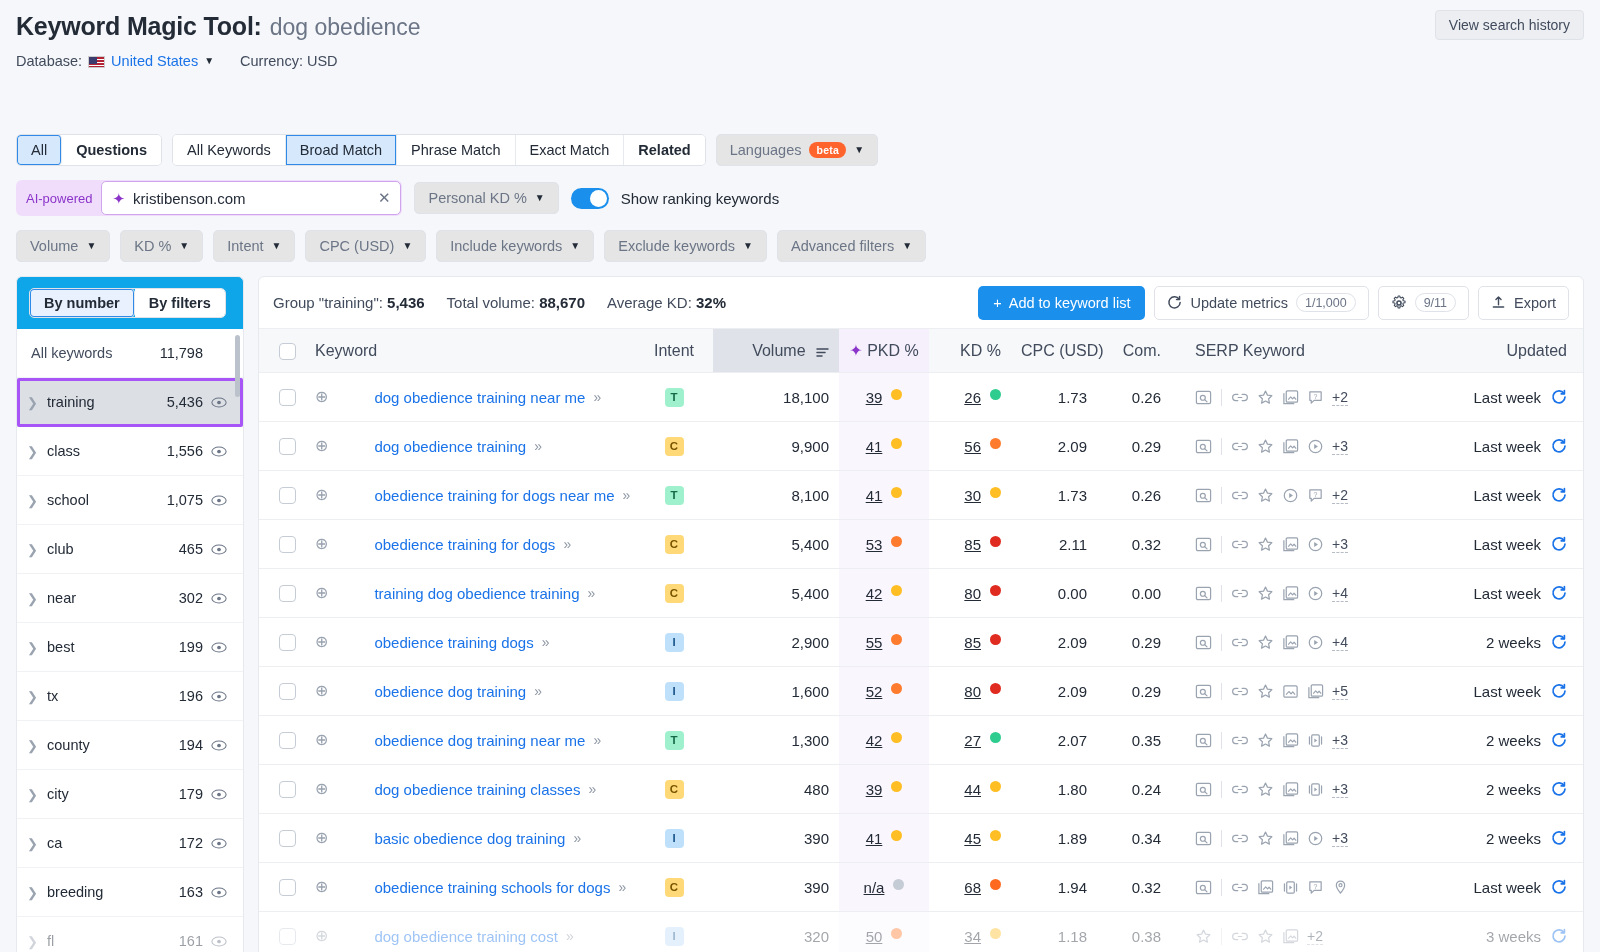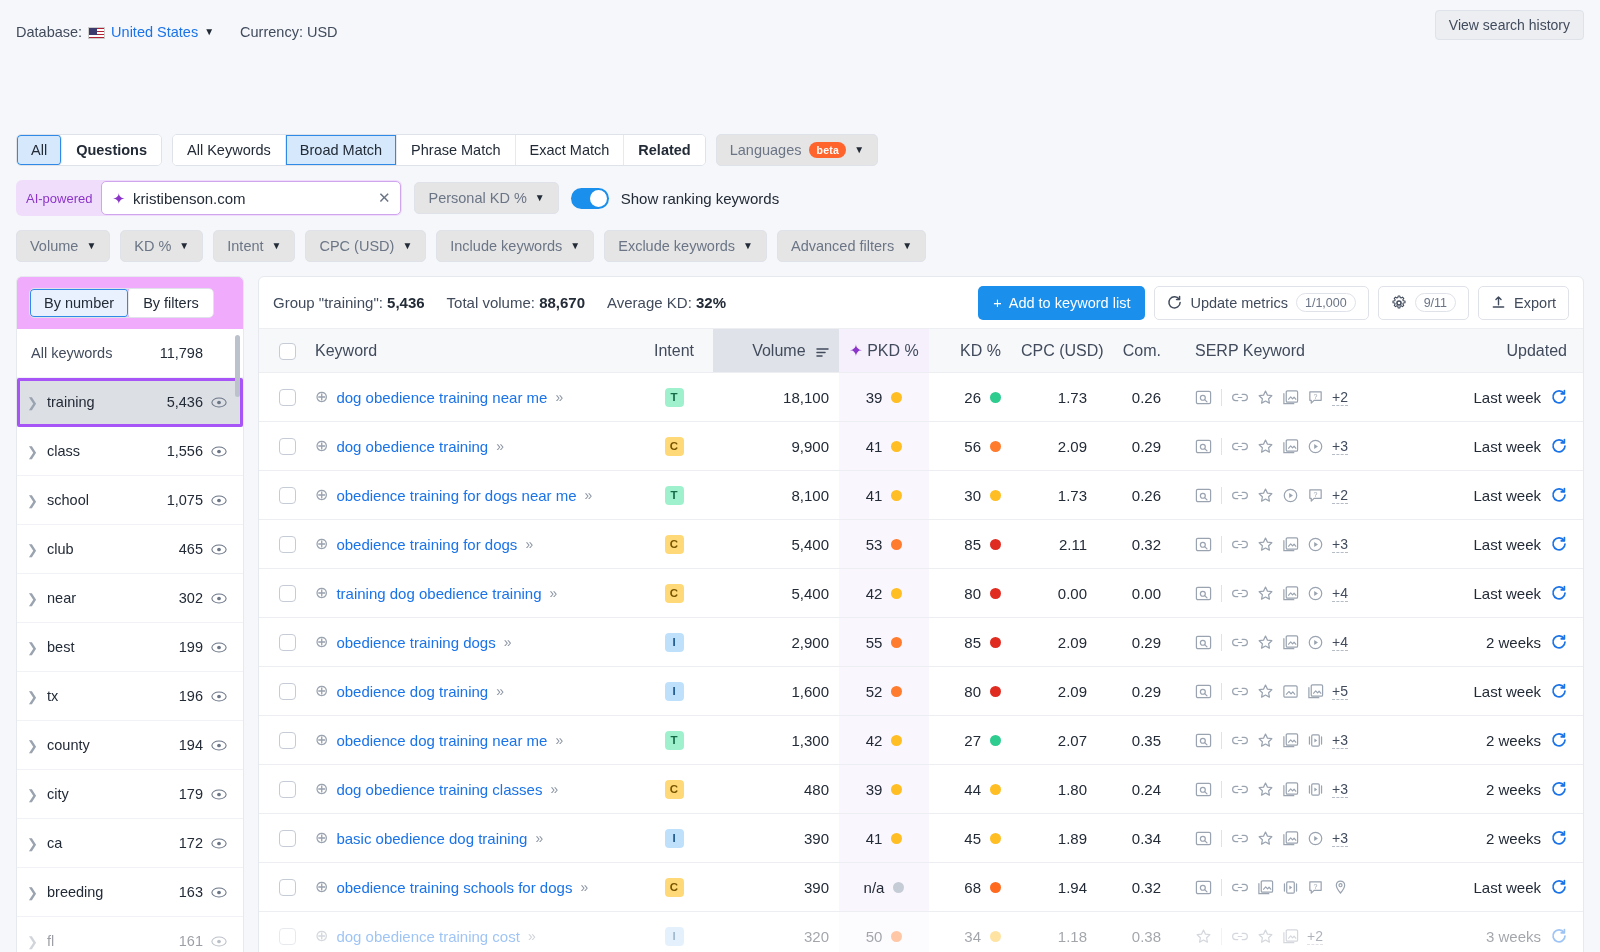--- a/index.html
+++ b/index.html
@@ -73,21 +73,21 @@
   .toggle::after { content:""; position:absolute; right:2px; top:2px; width:17px; height:17px; border-radius:50%; background:#fff; }
   .toggle-label { font-size: 15px; color:#232b37; }
 
   .row-filters { display: flex; align-items: center; gap: 10px; margin-bottom: 14px; }
 
   
   .body { display: flex; gap: 14px; padding: 0 16px; height: calc(952px - 241px); }
 
   
   .sidebar { width: 228px; flex: 0 0 228px; display: flex; flex-direction: column; }
-  .sb-head { background:#f0abfc; border:1px solid #e6e9ee; border-bottom:none; border-radius: 6px 6px 0 0; padding: 11px 12px; }
+  .sb-head { background:#0ea5e9; border:1px solid #e6e9ee; border-bottom:none; border-radius: 6px 6px 0 0; padding: 11px 12px; font-weight: bold; }
   .sb-seg { display:flex; border:1px solid #dfe2e8; border-radius: 5px; overflow:hidden; width: fit-content; }
   .sb-seg > div { padding: 6px 14px; font-size: 14.5px; cursor: pointer; background:#fff; border-right:1px solid #e6e9ee; }
   .sb-seg > div:last-child { border-right:none; }
   .sb-seg > div.active { background:#e8f1fd; box-shadow: inset 0 0 0 1px #2e8ae6; border-radius:4px; }
   .sb-list { background:#fff; border:1px solid #e6e9ee; border-top:none; border-radius: 0 0 6px 6px; flex:1; overflow:hidden; position: relative; }
   .sb-row {
     display:flex; align-items:center; height: 49px; padding: 0 12px 0 10px; font-size:14.5px;
     border-bottom: 1px solid #f0f2f5; cursor: pointer; gap: 8px;
   }
   .sb-row .chev { color:#9aa3b0; font-size: 13px; width: 12px; }
@@ -146,46 +146,50 @@
   td.c-pkd { background:#faf6fe; text-align:center; }
   td.c-serp { text-align:left; padding-left:24px; }
   td.c-upd { text-align:right; padding-right:16px; }
 
   .cb {
     width:17px; height:17px; border:1px solid #c6ccd5; border-radius:4px; background:#fff;
     display:inline-block; vertical-align:middle; cursor:pointer;
   }
   .kwcell { display:flex; align-items:center; gap:8px; }
   .plus-ic { color:#9aa3b0; font-size: 16px; line-height:1; }
-  .kw-link { color:#1a73e8; cursor:pointer; font-size:15px; }
+  .kw-link { color:#1a73e8; cursor:pointer; font-size:15px;margin-left:38px; }
   .chevs { color:#8e97a5; font-size: 14px; letter-spacing:-2px; }
   .intent {
     display:inline-flex; align-items:center; justify-content:center;
     width:19px; height:19px; border-radius:4px; font-size:11.5px; font-weight:bold;
   }
   .intent.T { background:#9ff1cd; color:#156b47; }
   .intent.C { background:#ffd977; color:#7a5500; }
   .intent.I { background:#bfe0fb; color:#19548a; }
   .dot { display:inline-block; width:11px; height:11px; border-radius:50%; margin-left:9px; vertical-align:-1px; }
-  .num-dot { display:inline-flex; align-items:center; justify-content:flex-end; }
+  .num-dot { display:inline-flex; justify-content:flex-end;text-decoration:underline; }
 
   .serp { display:flex; align-items:center; gap:8px; color:#9aa3b0; }
   .serp .sep { width:1px; height:17px; background:#dfe2e8; margin: 0 1px; }
   .serp .more { color:#414b5c; font-size:14px; border-bottom:1px dashed #b6bcc6; cursor:pointer; }
   .upd { display:inline-flex; align-items:center; gap:10px; justify-content:flex-end; }
   .refresh { color:#1a73e8; font-size:16px; cursor:pointer; }
   tr.faded td { opacity: .42; }
   svg { display:block; }
 </style>
 </head>
 <body>
 
 <div class="page">
 
   <div class="header">
+    <div class="title-row">
+      <span class="title-main">Keyword Magic Tool:</span>
+      <span class="title-query">dog obedience</span>
+    </div>
     <div class="meta-row">
       <div class="db-group">
         <span>Database:</span>
         <span class="flag"></span>
         <span class="db-link">United States</span>
         <span class="caret">▼</span>
       </div>
       <span>Currency: USD</span>
     </div>
     <div class="btn-history">View search history</div>

